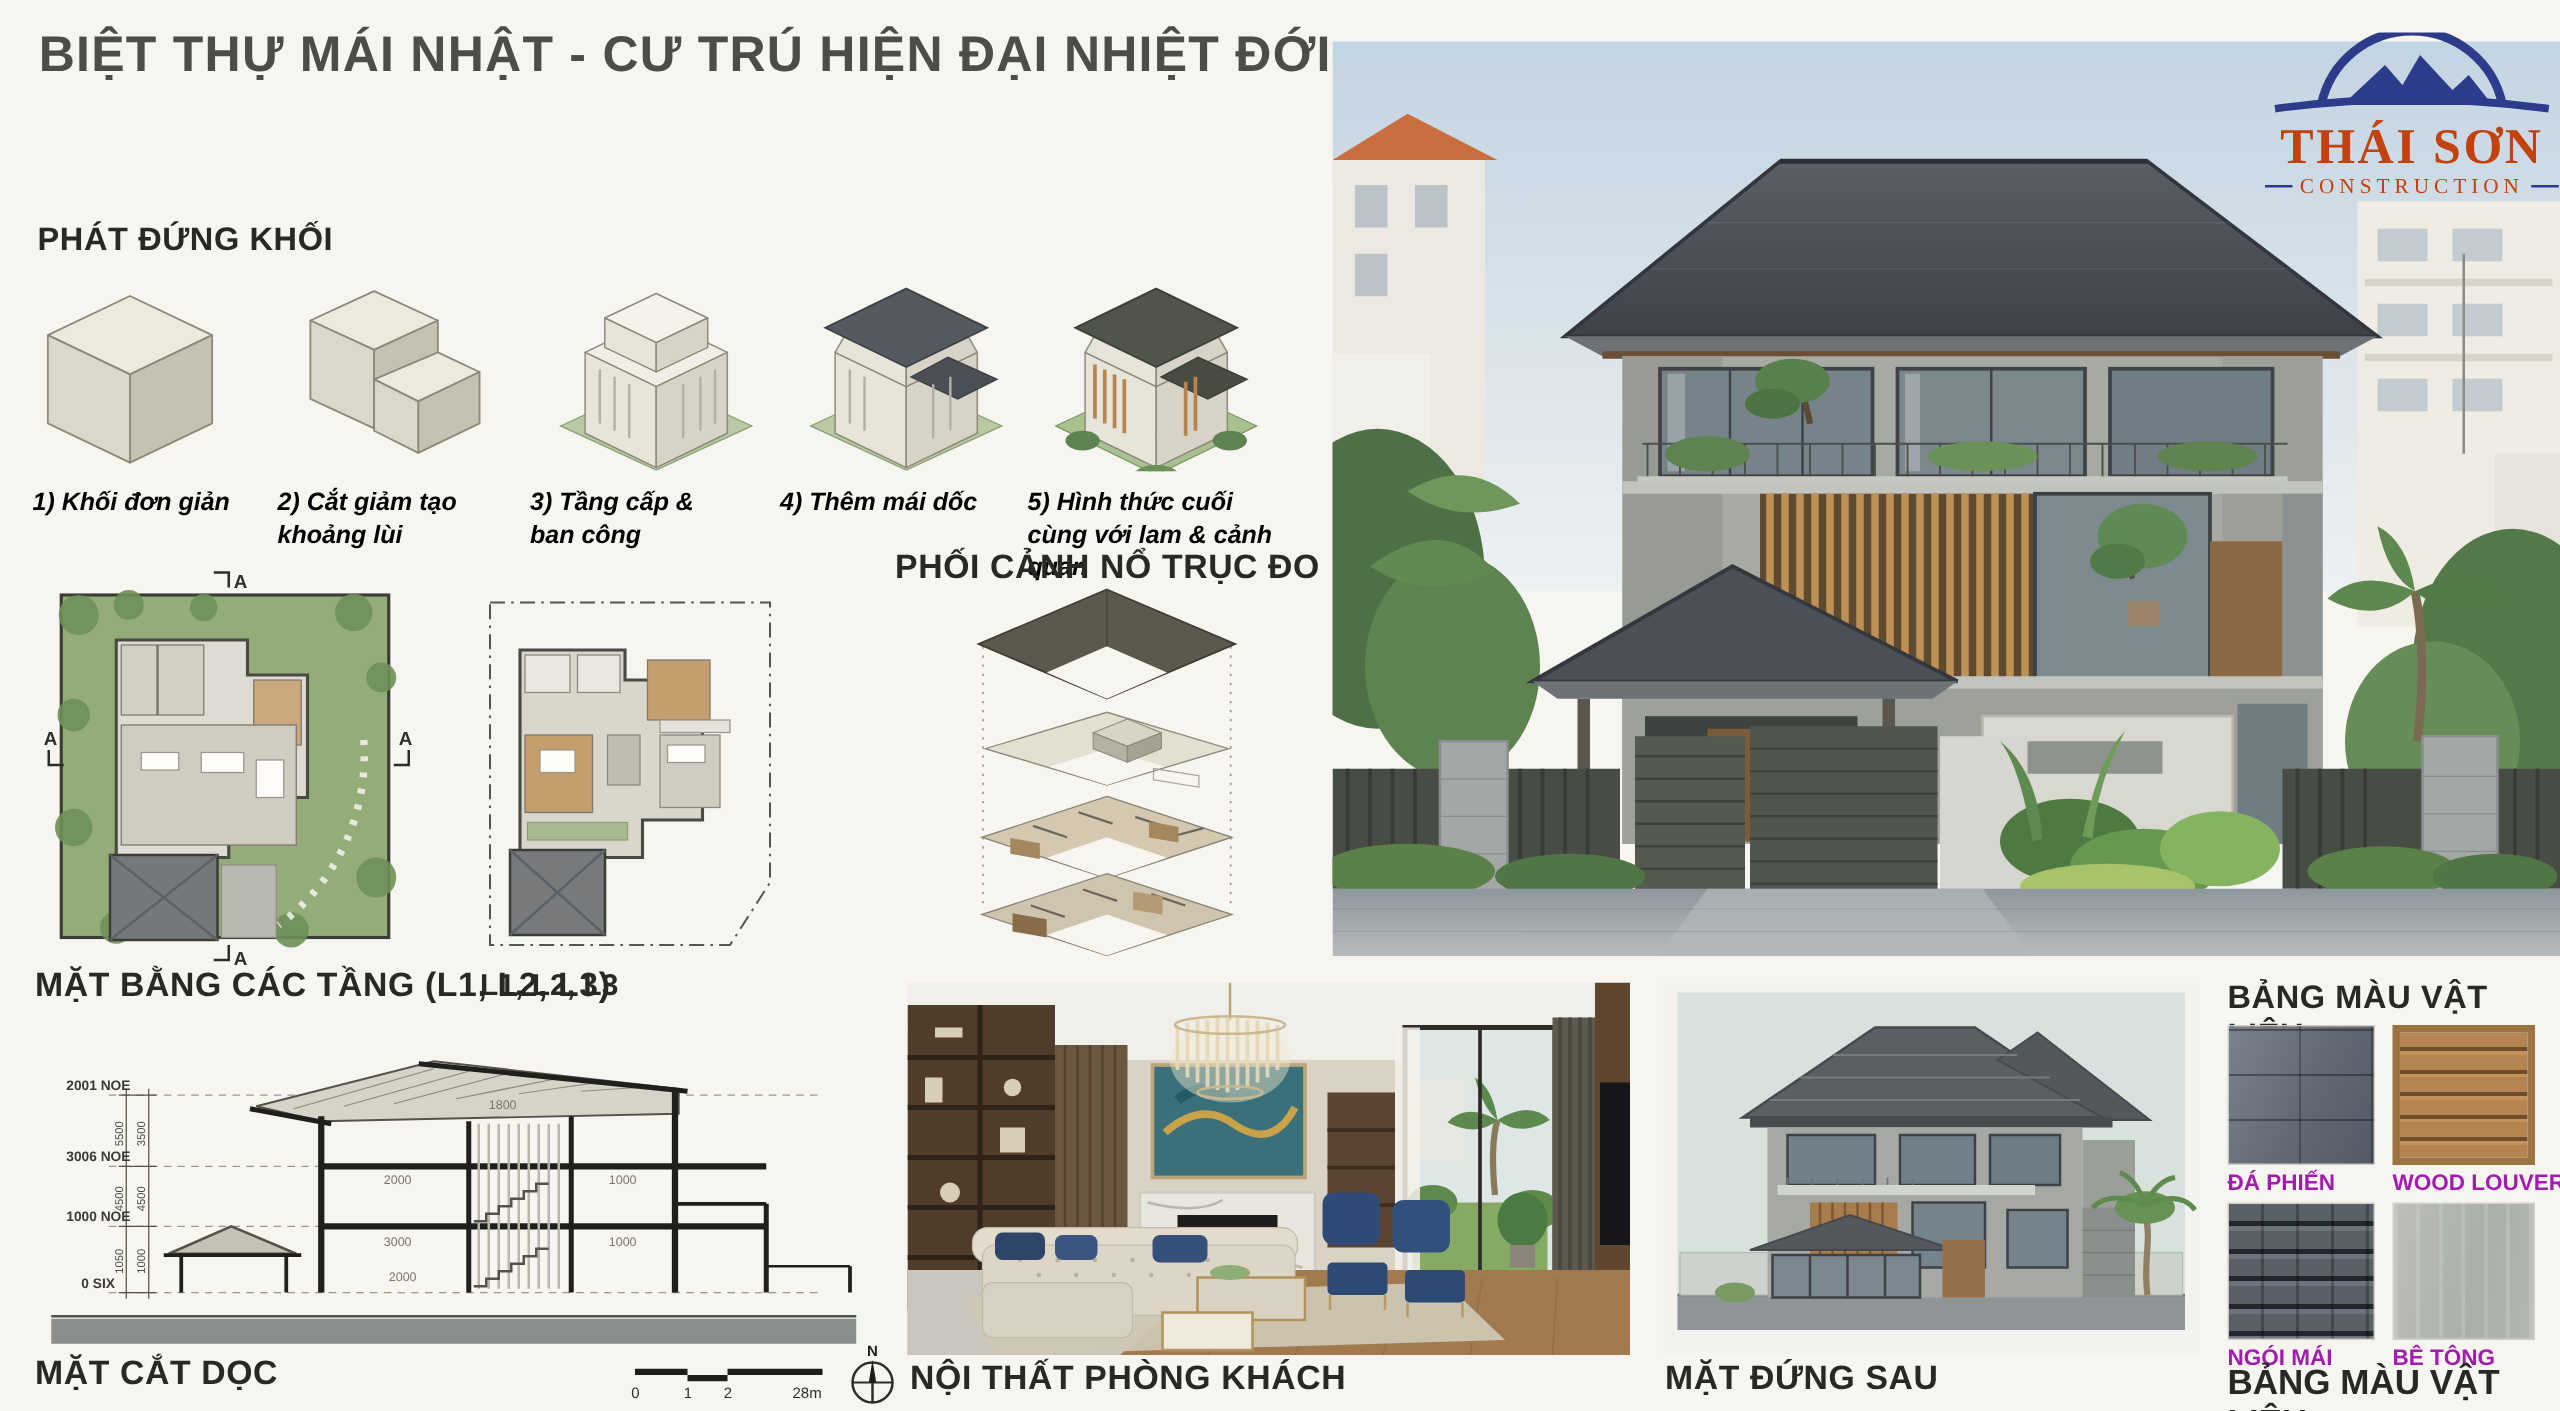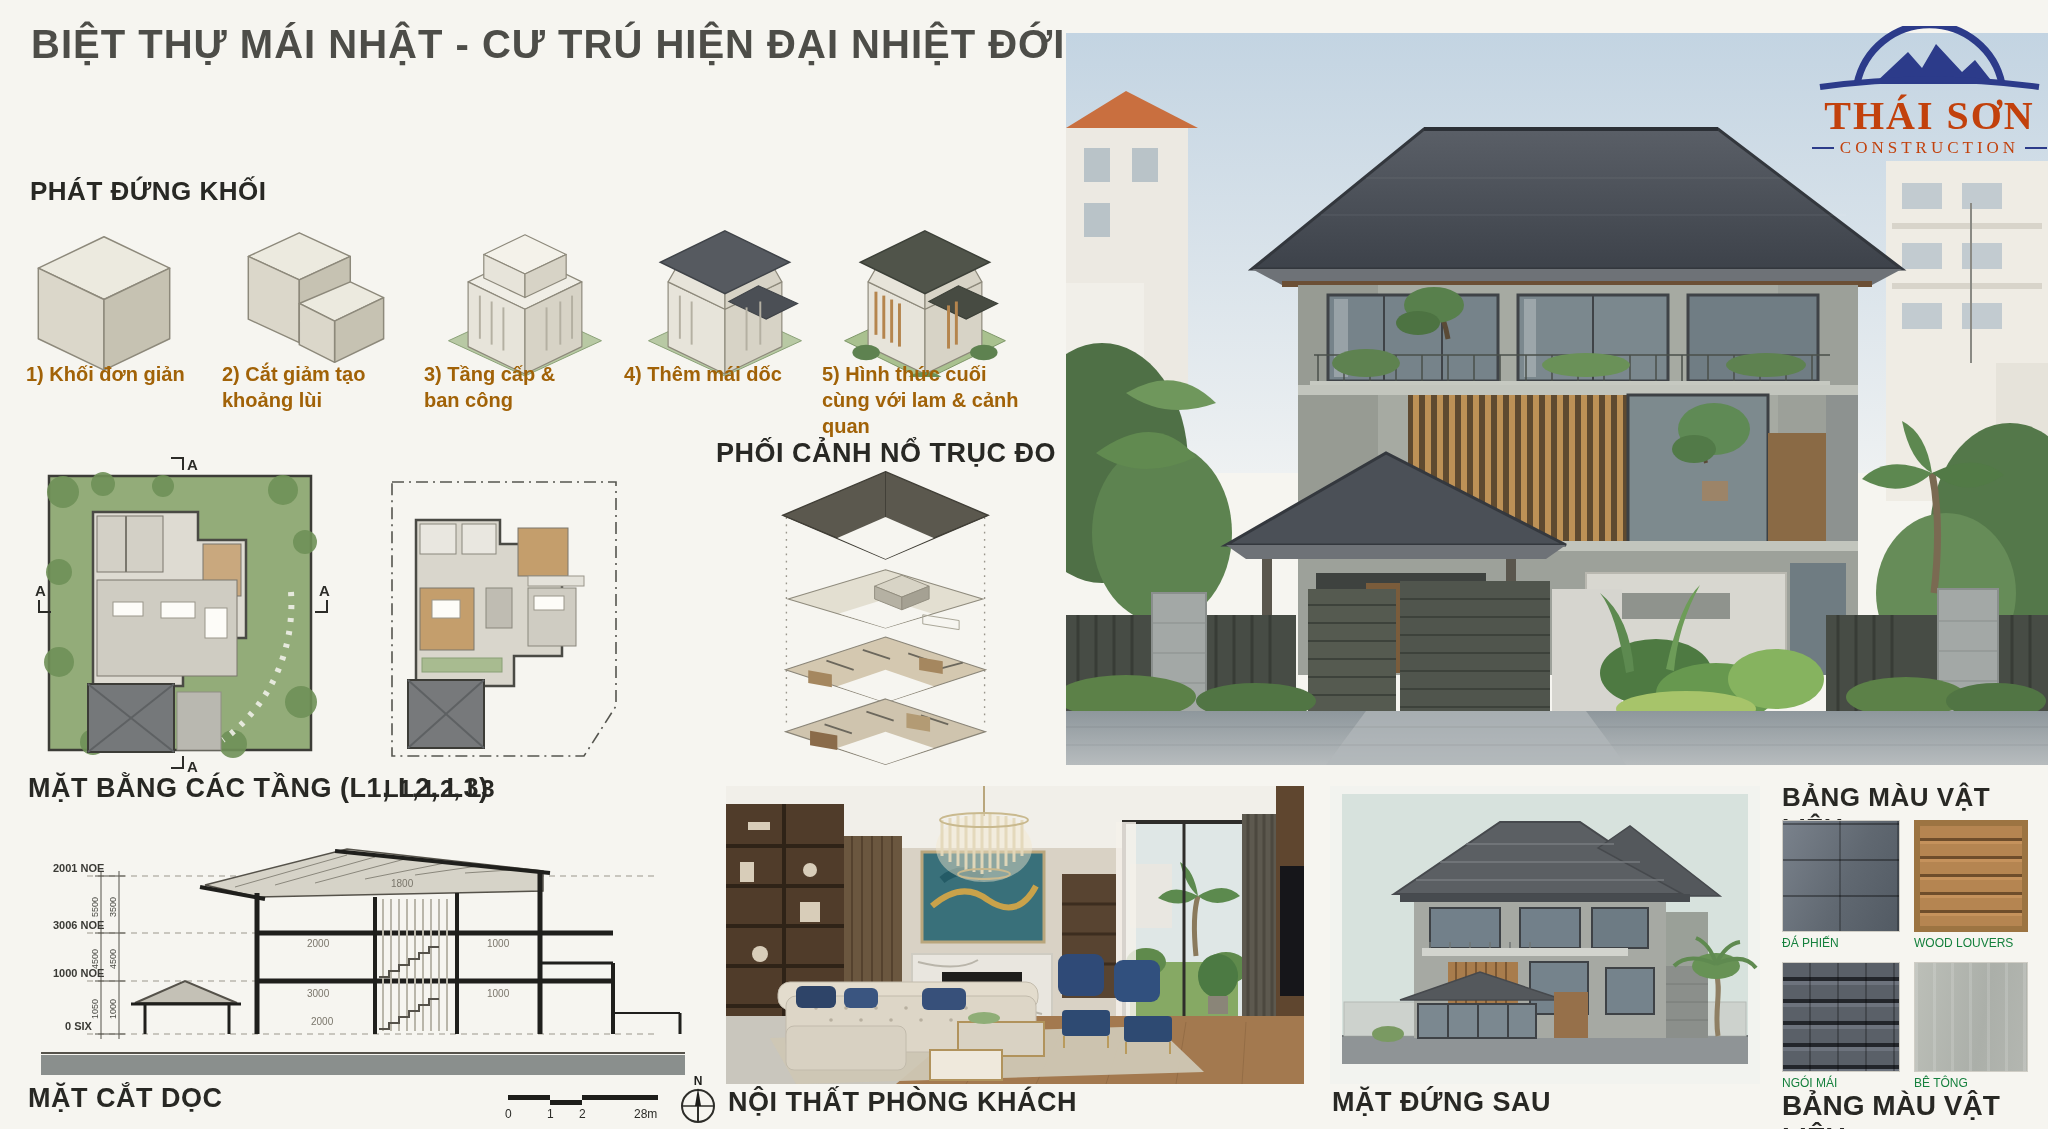--- a/index.html
+++ b/index.html
@@ -2,22 +2,22 @@
 <html><head>
 <meta charset="utf-8">
 <style>
   html,body{margin:0;padding:0;background:#dcdcd8;}
   .board{position:relative;width:2048px;height:1129px;background:#f6f5f0;
          font-family:"Liberation Sans","DejaVu Sans",sans-serif;overflow:hidden;}
   .abs{position:absolute;}
   .title{font-size:40px;font-weight:700;color:#4d4d48;letter-spacing:1px;white-space:nowrap;}
   .h-sec{font-size:26px;font-weight:700;color:#282824;letter-spacing:.5px;}
   .h-panel{font-size:27px;font-weight:700;color:#282824;letter-spacing:.5px;white-space:nowrap;}
-  .cap{position:absolute;top:361px;font-size:20px;font-weight:700;color:#a16207;line-height:1.3;}
-  .mat-label{font-size:12px;font-weight:400;color:#15803d;white-space:nowrap;}
+  .cap{position:absolute;top:389px;font-size:20px;font-weight:700;color:#000000;line-height:1.3;font-style:italic;}
+  .mat-label{font-size:18px;font-weight:700;color:#a21caf;white-space:nowrap;}
   .swatch{position:absolute;border:1px solid #cfcdc5;box-sizing:border-box;}
   .sw-slate{background-image:
       repeating-linear-gradient(0deg, rgba(0,0,0,0) 0 34px, rgba(0,0,0,.35) 34px 36px),
       repeating-linear-gradient(90deg, rgba(0,0,0,0) 0 56px, rgba(0,0,0,.25) 56px 58px),
       linear-gradient(115deg,#7a828c,#606871 55%,#525a63);}
   .sw-wood{border:6px solid #9c7442;background-image:
       repeating-linear-gradient(180deg,#b58551 0 12px,#6e4d2b 12px 15px,#c5925c 15px 18px);}
   .sw-tile{background-image:
       repeating-linear-gradient(90deg, rgba(0,0,0,0) 0 26px, rgba(0,0,0,.25) 26px 28px),
       repeating-linear-gradient(180deg,#5a6068 0 14px,#23262b 14px 18px,#6d737d 18px 22px);}

